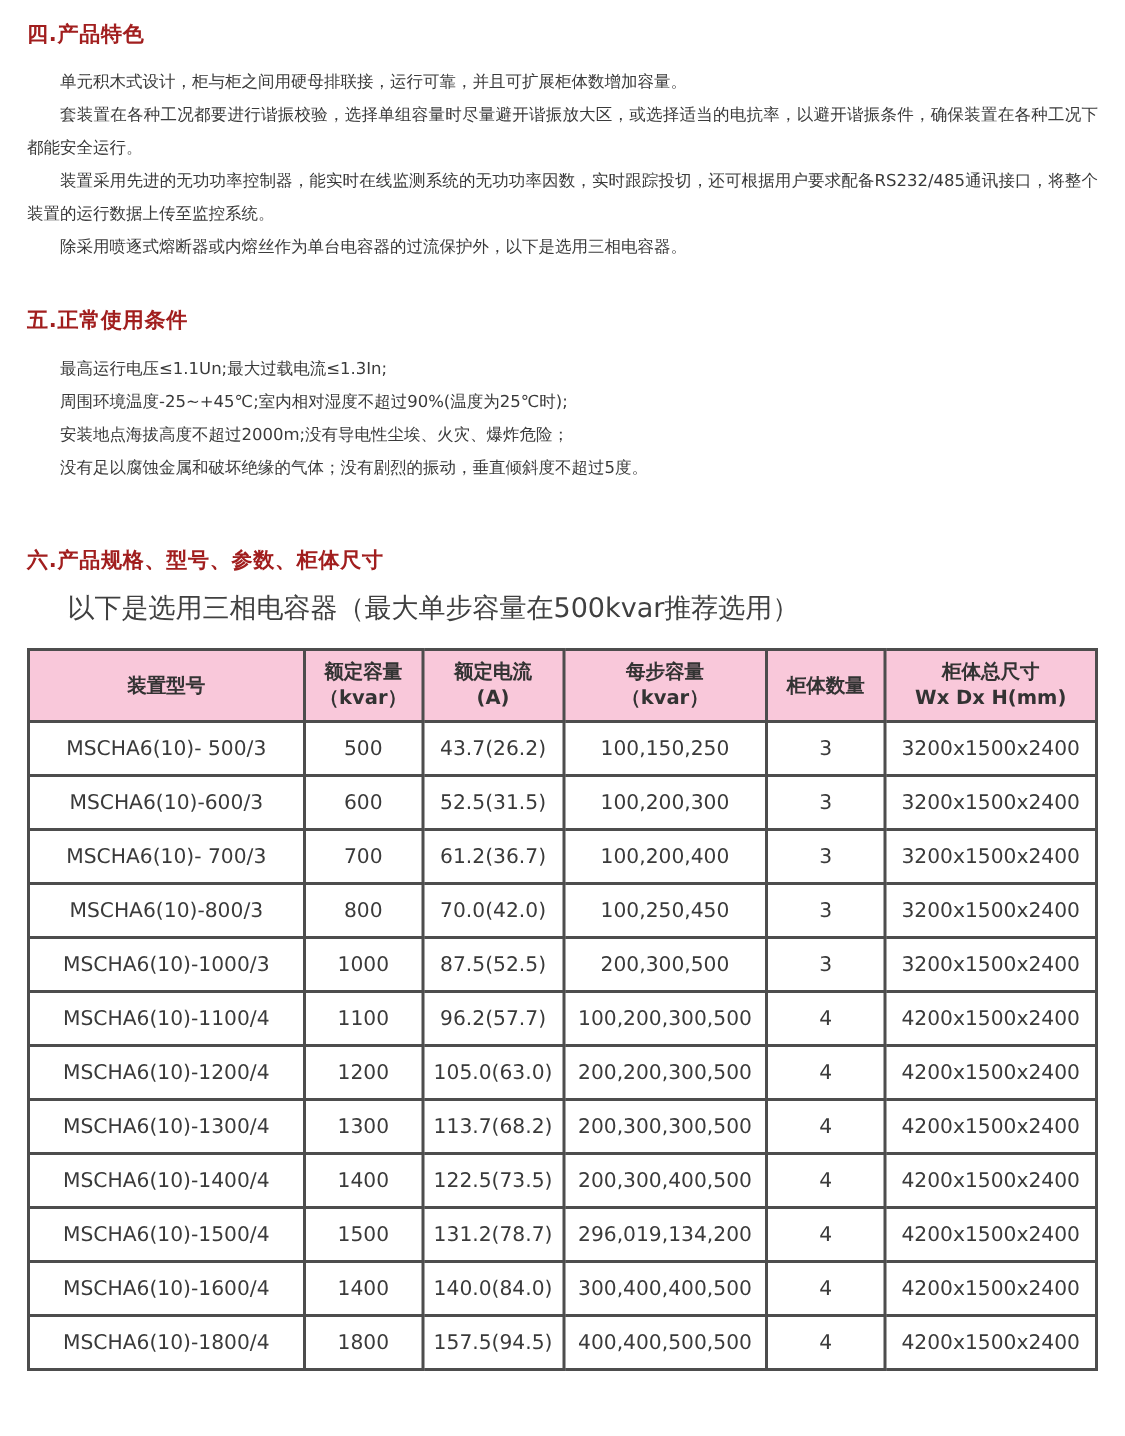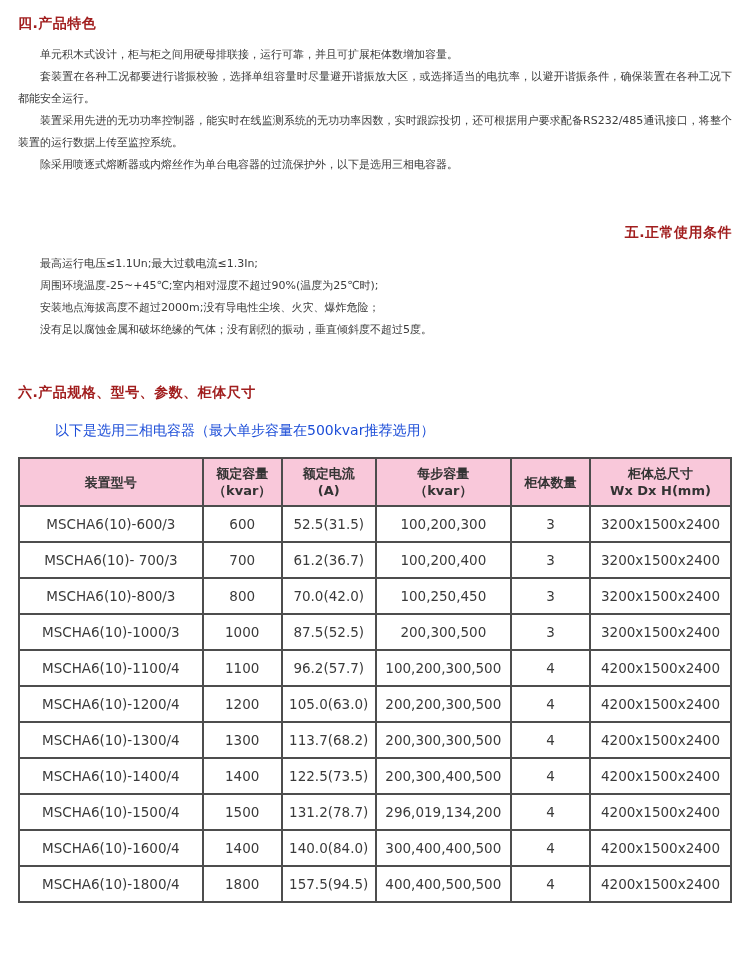--- a/index.html
+++ b/index.html
@@ -18,34 +18,34 @@
   }
   h2.sec-heading {
     color: #a11e1e;
     font-size: 14px;
     line-height: 22px;
     font-weight: bold;
     margin: 0 0 10px 0;
     letter-spacing: 0.5px;
   }
   .sec-features h2.sec-heading { margin-top: 2px; }
-  .sec-conditions h2.sec-heading { margin-top: 45px; text-align: right; }
+  .sec-conditions h2.sec-heading { margin-top: 27px; }
   .sec-specs h2.sec-heading { margin-top: 40px; }
   p.body-line {
     margin: 0;
     color: #3a3a3a;
     font-size: 11px;
     line-height: 22px;
     text-indent: 2em;
     text-align: justify;
   }
   p.intro-line {
-    margin: 16px;
-    color: #1d4ed8;
-    font-size: 14px;
+    margin: 0;
+    color: #404040;
+    font-size: 18px;
     line-height: 22px;
     text-indent: 1.5em;
   }
   table.spec-table {
     width: 100%;
     border-collapse: collapse;
     margin-top: 15px;
     table-layout: fixed;
   }
   table.spec-table th {
@@ -117,20 +117,28 @@
 (A)</th>
           <th>每步容量
 （kvar）</th>
           <th>柜体数量</th>
           <th>柜体总尺寸
 Wx Dx H(mm)</th>
         </tr>
       </thead>
       <tbody>
           <tr>
+            <td>MSCHA6(10)- 500/3</td>
+            <td>500</td>
+            <td>43.7(26.2)</td>
+            <td>100,150,250</td>
+            <td>3</td>
+            <td>3200x1500x2400</td>
+          </tr>
+          <tr>
             <td>MSCHA6(10)-600/3</td>
             <td>600</td>
             <td>52.5(31.5)</td>
             <td>100,200,300</td>
             <td>3</td>
             <td>3200x1500x2400</td>
           </tr>
           <tr>
             <td>MSCHA6(10)- 700/3</td>
             <td>700</td>

